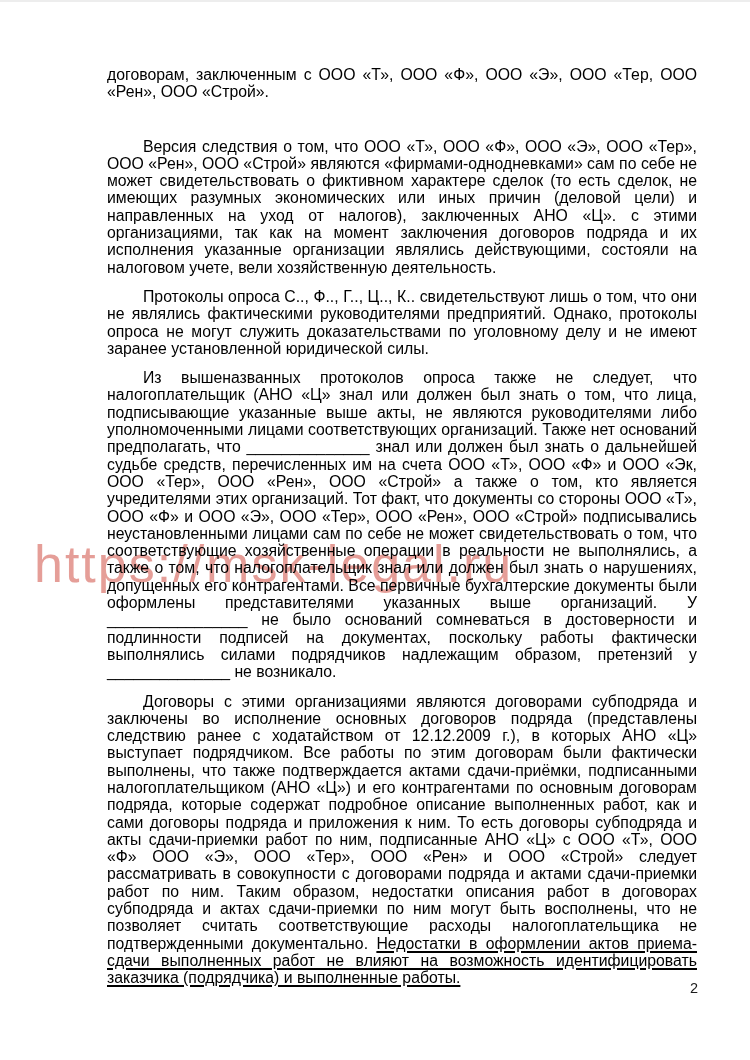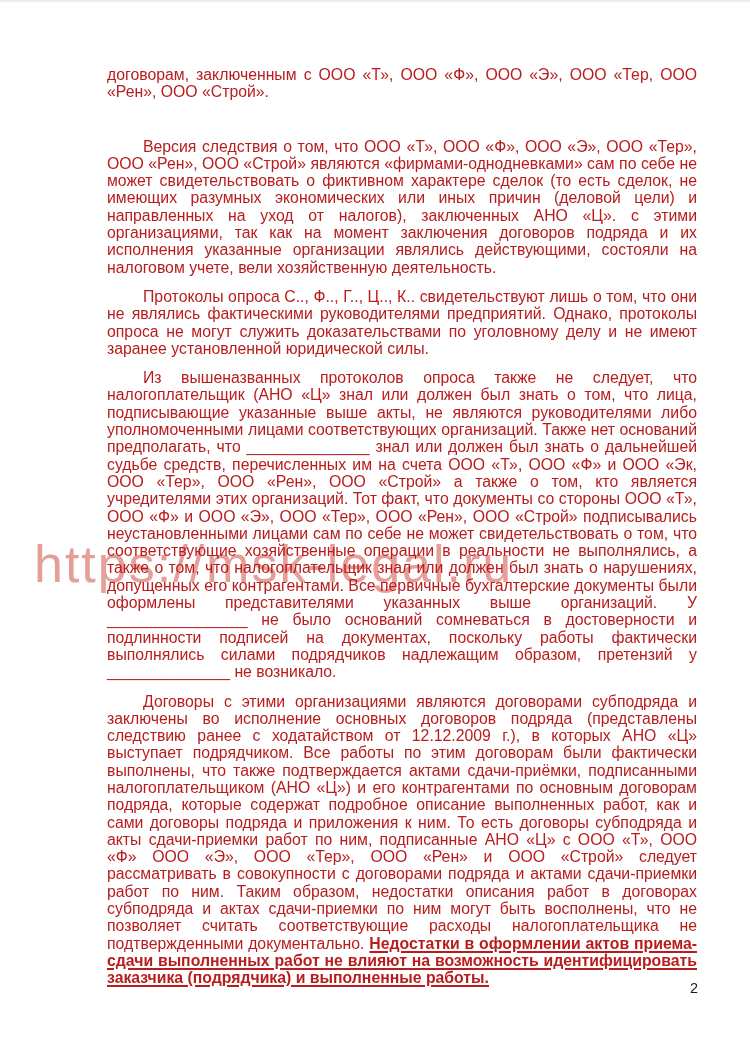--- a/index.html
+++ b/index.html
@@ -31,35 +31,35 @@
     color: rgba(224, 141, 134, 0.85);
     z-index: 0;
     user-select: none;
   }
   .content {
     position: absolute;
     left: 107px;
     top: 66px;
     width: 590px;
     z-index: 1;
-    color: #b91c1c;
+    color: #000000;
     font-size: 15.8px;
     line-height: 17.3px;
     text-align: justify;
   }
   .content p {
     margin: 0 0 12px 0;
     text-indent: 36px;
   }
   .content p.continuation {
     text-indent: 0;
     margin-bottom: 37px;
   }
   .emphasis {
-    font-weight: bold;
+    font-weight: normal;
     text-decoration: underline;
     text-decoration-thickness: 1.5px;
     text-underline-offset: 2px;
   }
   .page-number {
     position: absolute;
     top: 980px;
     right: 52px;
     z-index: 1;
     color: #1c1c1c;

